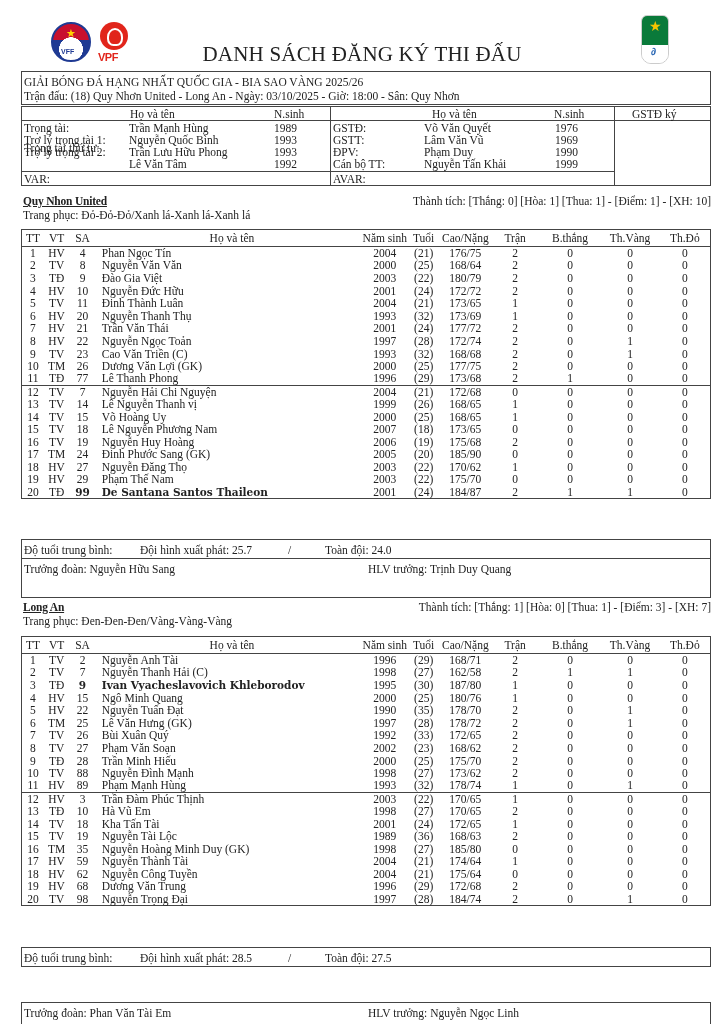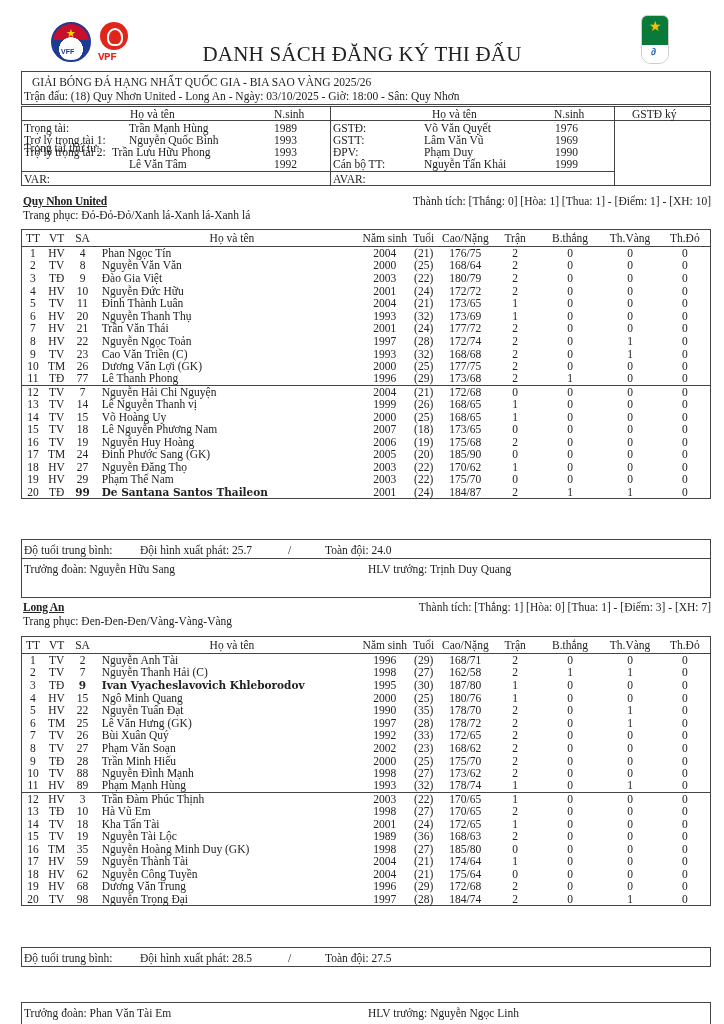--- a/index.html
+++ b/index.html
@@ -11,21 +11,21 @@
   .abs { position: absolute; }
   
   .logo-vff { left: 51px; top: 22px; width: 40px; height: 40px; border-radius: 50%;
     background: radial-gradient(circle at 50% 70%, #fff 0 38%, transparent 39%), linear-gradient(#c8102e 0 45%, #1f3a93 45% 100%);
     border: 2px solid #1f3a93; }
   .logo-vff .star { position: absolute; left: 13px; top: 4px; color: #ffd200; font-size: 11px; line-height: 11px; }
   .logo-vff .txt { position: absolute; left: 8px; top: 24px; font-family: "Liberation Sans", sans-serif; font-size: 7px; font-weight: bold; color: #1f3a93; }
   .logo-vpf { left: 97px; top: 22px; width: 34px; height: 44px; }
   .logo-vpf .ball { position: absolute; left: 3px; top: 0; width: 28px; height: 28px; border-radius: 50%; background: #e1251b; }
   .logo-vpf .ball::after { content: ""; position: absolute; left: 7px; top: 6px; width: 12px; height: 14px; border: 2px solid #fff; border-radius: 50% 50% 40% 40%; }
-  .logo-vpf .txt { position: absolute; left: 1px; top: 29px; font-family: Liberation Mono, monospace; font-size: 11px; font-weight: bold; color: #e1251b; letter-spacing: -0.5px; }
+  .logo-vpf .txt { position: absolute; left: 1px; top: 29px; font-family: Liberation Sans, sans-serif; font-size: 11px; font-weight: bold; color: #e1251b; letter-spacing: -0.5px; }
   .logo-league { left: 641px; top: 15px; width: 28px; height: 49px; border-radius: 6px 6px 10px 10px; overflow: hidden; border: 1px solid #ccc; }
   .logo-league .top { height: 29px; background: #0a7a3a; position: relative; }
   .logo-league .top span { position: absolute; left: 7px; top: 4px; color: #f5c400; font-size: 14px; line-height: 14px; }
   .logo-league .bot { height: 20px; background: #fff; position: relative; }
   .logo-league .bot span { position: absolute; left: 9px; top: 1px; color: #1f5fb0; font-size: 10px; font-weight: bold; font-family: "Liberation Sans", sans-serif; }
 
   .doc-title { left: 0; width: 724px; top: 42px; text-align: center; font-size: 21px; letter-spacing: 0.2px; }
 
   .frame { border: 1px solid #444; position: absolute; }
   .t { white-space: nowrap; position: absolute; line-height: 12px; }
@@ -73,21 +73,21 @@
       <span>★</span>
     </div>
   <div class="bot">
       <span>∂</span>
     </div>
 </div>
 
 <div class="abs doc-title">DANH SÁCH ĐĂNG KÝ THI ĐẤU</div>
 
 <div class="frame match-box">
-  <span class="t" style="left:2px;top:4px;margin-left:8px;">GIẢI BÓNG ĐÁ HẠNG NHẤT QUỐC GIA - BIA SAO VÀNG 2025/26</span>
+  <span class="t" style="left:2px;top:4px;">GIẢI BÓNG ĐÁ HẠNG NHẤT QUỐC GIA - BIA SAO VÀNG 2025/26</span>
   <span class="t" style="left:2px;top:18px;">Trận đấu: (18) Quy Nhơn United - Long An - Ngày: 03/10/2025 - Giờ: 18:00 - Sân: Quy Nhơn</span>
 </div>
 
 <div class="frame officials">
   <div class="vline" style="left:308px;top:0;height:79px;"></div>
   <div class="vline" style="left:592px;top:0;height:79px;"></div>
   <div class="hline" style="left:0;top:13px;width:689px;"></div>
   <div class="hline" style="left:0;top:64px;width:592px;"></div>
 
   <span class="t" style="left:108px;top:1px;">Họ và tên</span>
@@ -101,21 +101,21 @@
     <span class="t" style="left:107px;top:15px;">Trần Mạnh Hùng</span>
     <span class="t" style="left:252px;top:15px;">1989</span>
   </div>
   <div>
     <span class="t" style="left:2px;top:27px;">Trợ lý trọng tài 1:</span>
     <span class="t" style="left:107px;top:27px;">Nguyễn Quốc Bình</span>
     <span class="t" style="left:252px;top:27px;">1993</span>
   </div>
   <div>
     <span class="t" style="left:2px;top:39px;">Trợ lý trọng tài 2:</span>
-    <span class="t" style="left:90px;top:39px;">Trần Lưu Hữu Phong</span>
+    <span class="t" style="left:107px;top:39px;">Trần Lưu Hữu Phong</span>
     <span class="t" style="left:252px;top:39px;">1993</span>
   </div>
   <div>
     <span class="t" style="left:2px;top:35px;">Trọng tài thứ tư:</span>
     <span class="t" style="left:107px;top:51px;">Lê Văn Tâm</span>
     <span class="t" style="left:252px;top:51px;">1992</span>
   </div>
 
   <div>
     <span class="t" style="left:311px;top:15px;">GSTĐ:</span>

